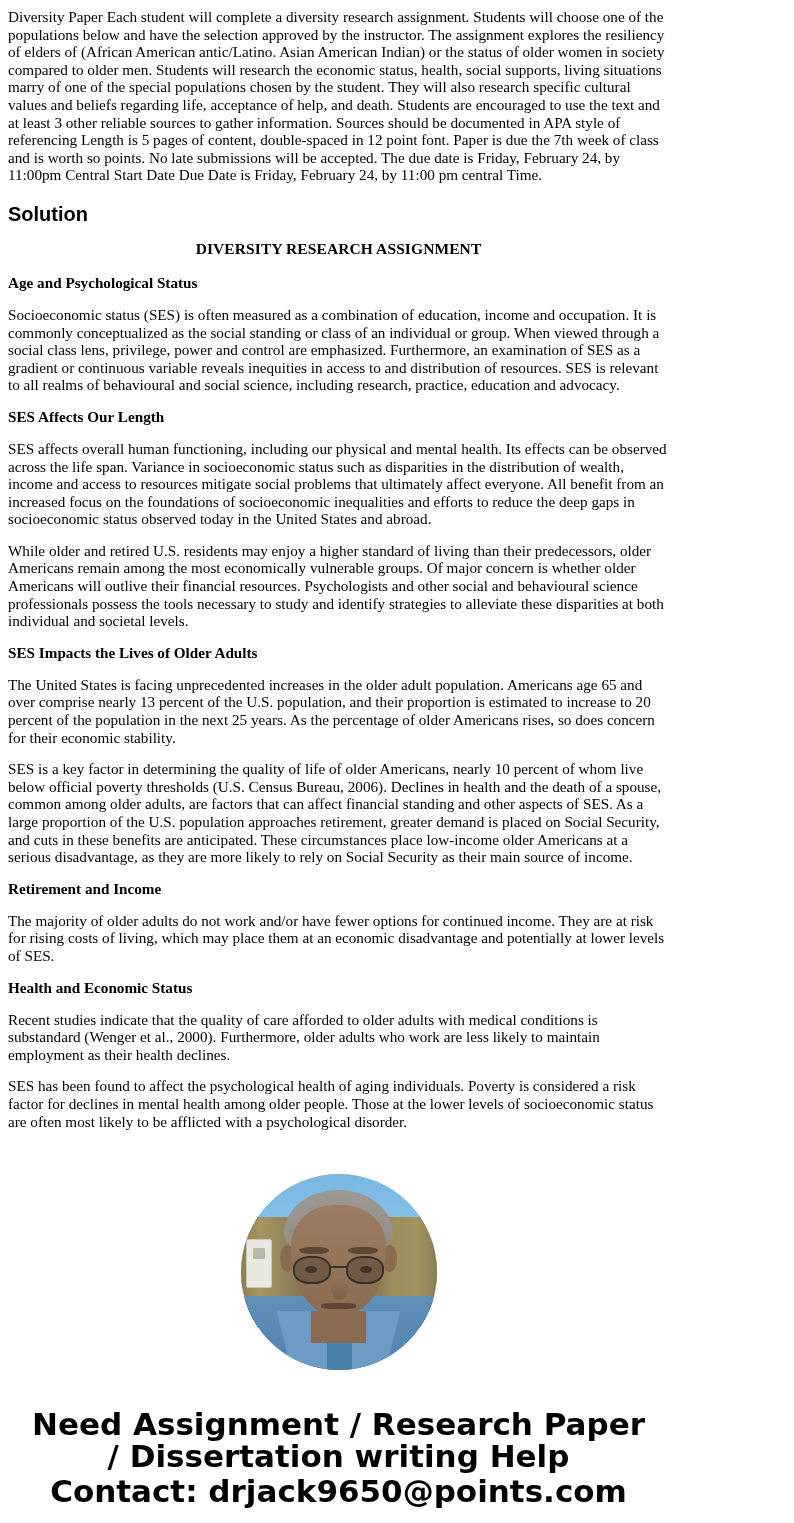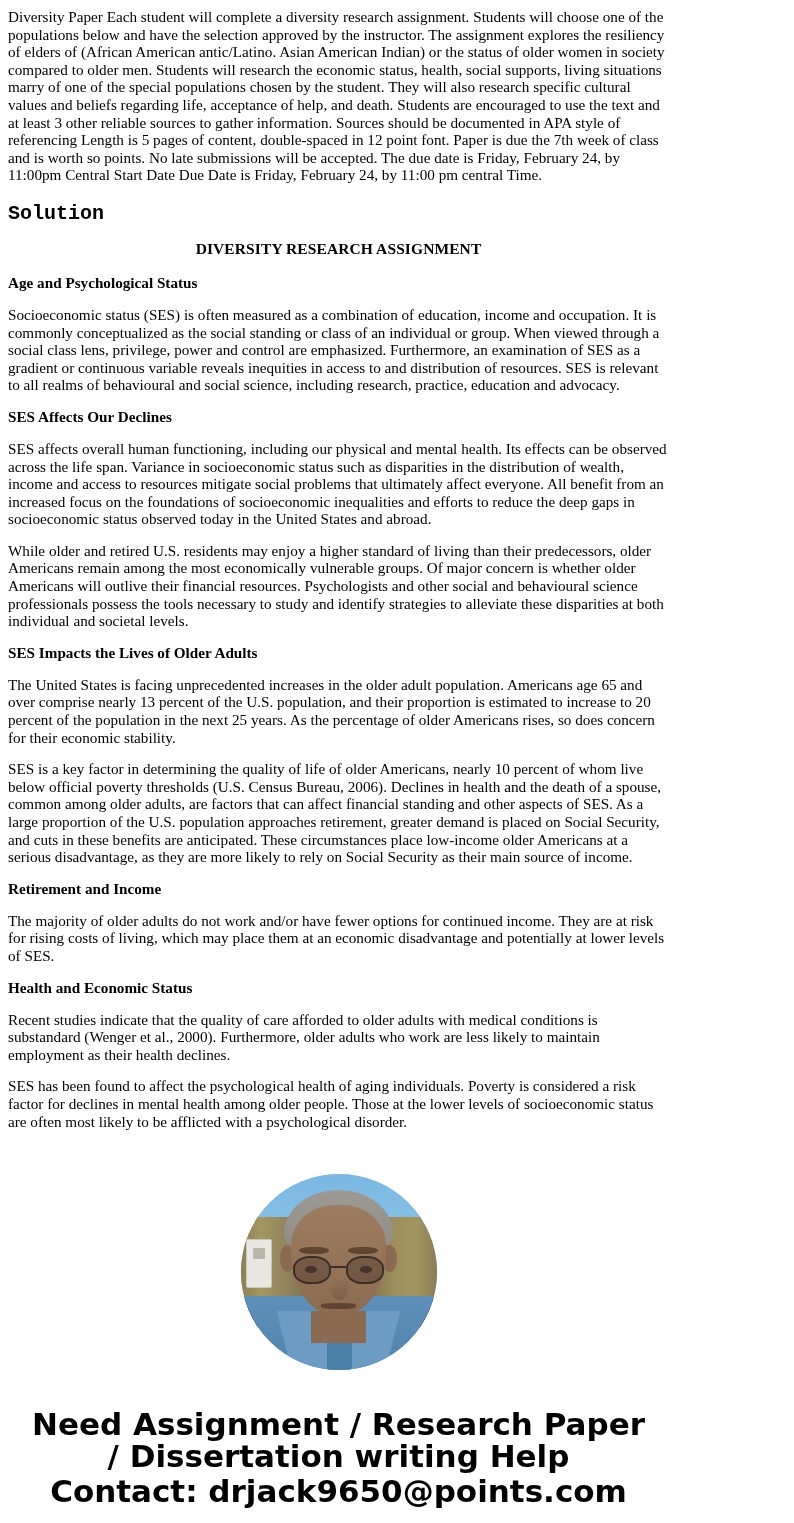--- a/index.html
+++ b/index.html
@@ -29,21 +29,21 @@
     color: #000;
   }
   p.intro {
     margin: 0 0 18px 0;
   }
   h2.solution {
     font-size: 20px;
     line-height: 24px;
     font-weight: bold;
     margin: 14px 0 14px 0;
-    font-family: Liberation Mono, monospace;
+    font-family: Liberation Sans, sans-serif;
   }
   h3.doc-title {
     font-size: 15.5px;
     line-height: 18px;
     font-weight: bold;
     margin: 0 0 16px 0;
     letter-spacing: 0.1px;
     text-align: center;
   }
   h4.section-heading {
@@ -238,21 +238,21 @@
   <h2 class="solution">Solution</h2>
 
   <h3 class="doc-title">DIVERSITY RESEARCH ASSIGNMENT</h3>
 
   <section>
     <h4 class="section-heading">Age and Psychological Status</h4>
     <p class="body-text">Socioeconomic status (SES) is often measured as a combination of education, income and occupation. It is commonly conceptualized as the social standing or class of an individual or group. When viewed through a social class lens, privilege, power and control are emphasized. Furthermore, an examination of SES as a gradient or continuous variable reveals inequities in access to and distribution of resources. SES is relevant to all realms of behavioural and social science, including research, practice, education and advocacy.</p>
   </section>
 
   <section>
-    <h4 class="section-heading">SES Affects Our Declines</h4>
+    <h4 class="section-heading">SES Affects Our Length</h4>
     <p class="body-text">SES affects overall human functioning, including our physical and mental health. Its effects can be observed across the life span. Variance in socioeconomic status such as disparities in the distribution of wealth, income and access to resources mitigate social problems that ultimately affect everyone. All benefit from an increased focus on the foundations of socioeconomic inequalities and efforts to reduce the deep gaps in socioeconomic status observed today in the United States and abroad.</p>
     <p class="body-text">While older and retired U.S. residents may enjoy a higher standard of living than their predecessors, older Americans remain among the most economically vulnerable groups. Of major concern is whether older Americans will outlive their financial resources. Psychologists and other social and behavioural science professionals possess the tools necessary to study and identify strategies to alleviate these disparities at both individual and societal levels.</p>
   </section>
 
   <section>
     <h4 class="section-heading">SES Impacts the Lives of Older Adults</h4>
     <p class="body-text">The United States is facing unprecedented increases in the older adult population. Americans age 65 and over comprise nearly 13 percent of the U.S. population, and their proportion is estimated to increase to 20 percent of the population in the next 25 years. As the percentage of older Americans rises, so does concern for their economic stability.</p>
     <p class="body-text">SES is a key factor in determining the quality of life of older Americans, nearly 10 percent of whom live below official poverty thresholds (U.S. Census Bureau, 2006). Declines in health and the death of a spouse, common among older adults, are factors that can affect financial standing and other aspects of SES. As a large proportion of the U.S. population approaches retirement, greater demand is placed on Social Security, and cuts in these benefits are anticipated. These circumstances place low-income older Americans at a serious disadvantage, as they are more likely to rely on Social Security as their main source of income.</p>
   </section>
 

